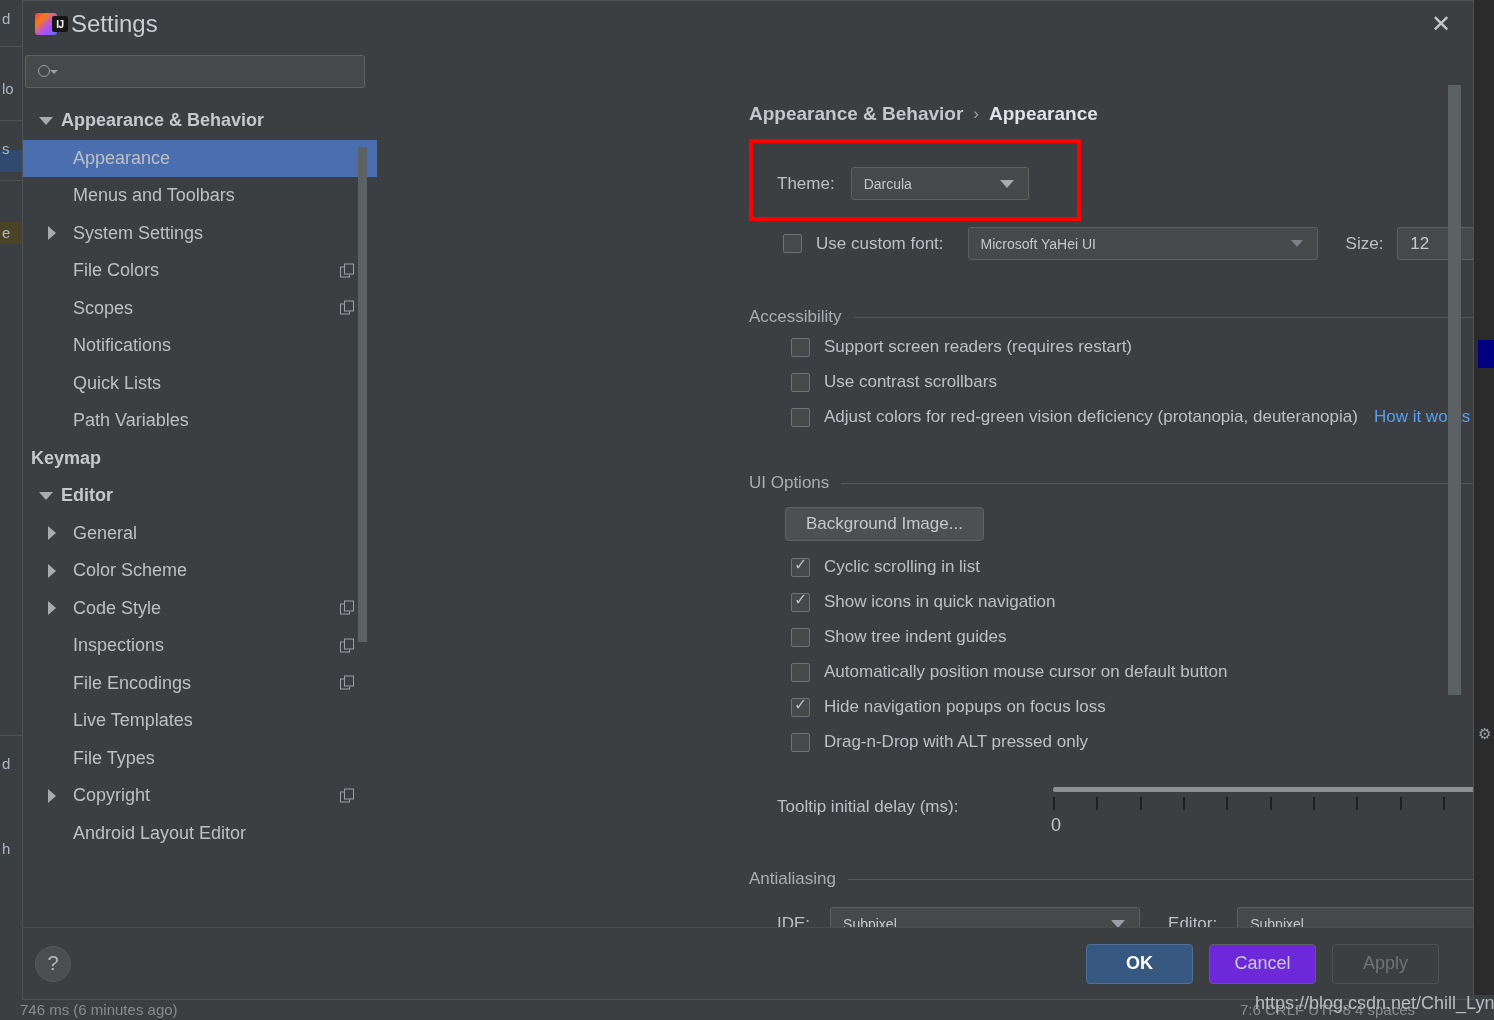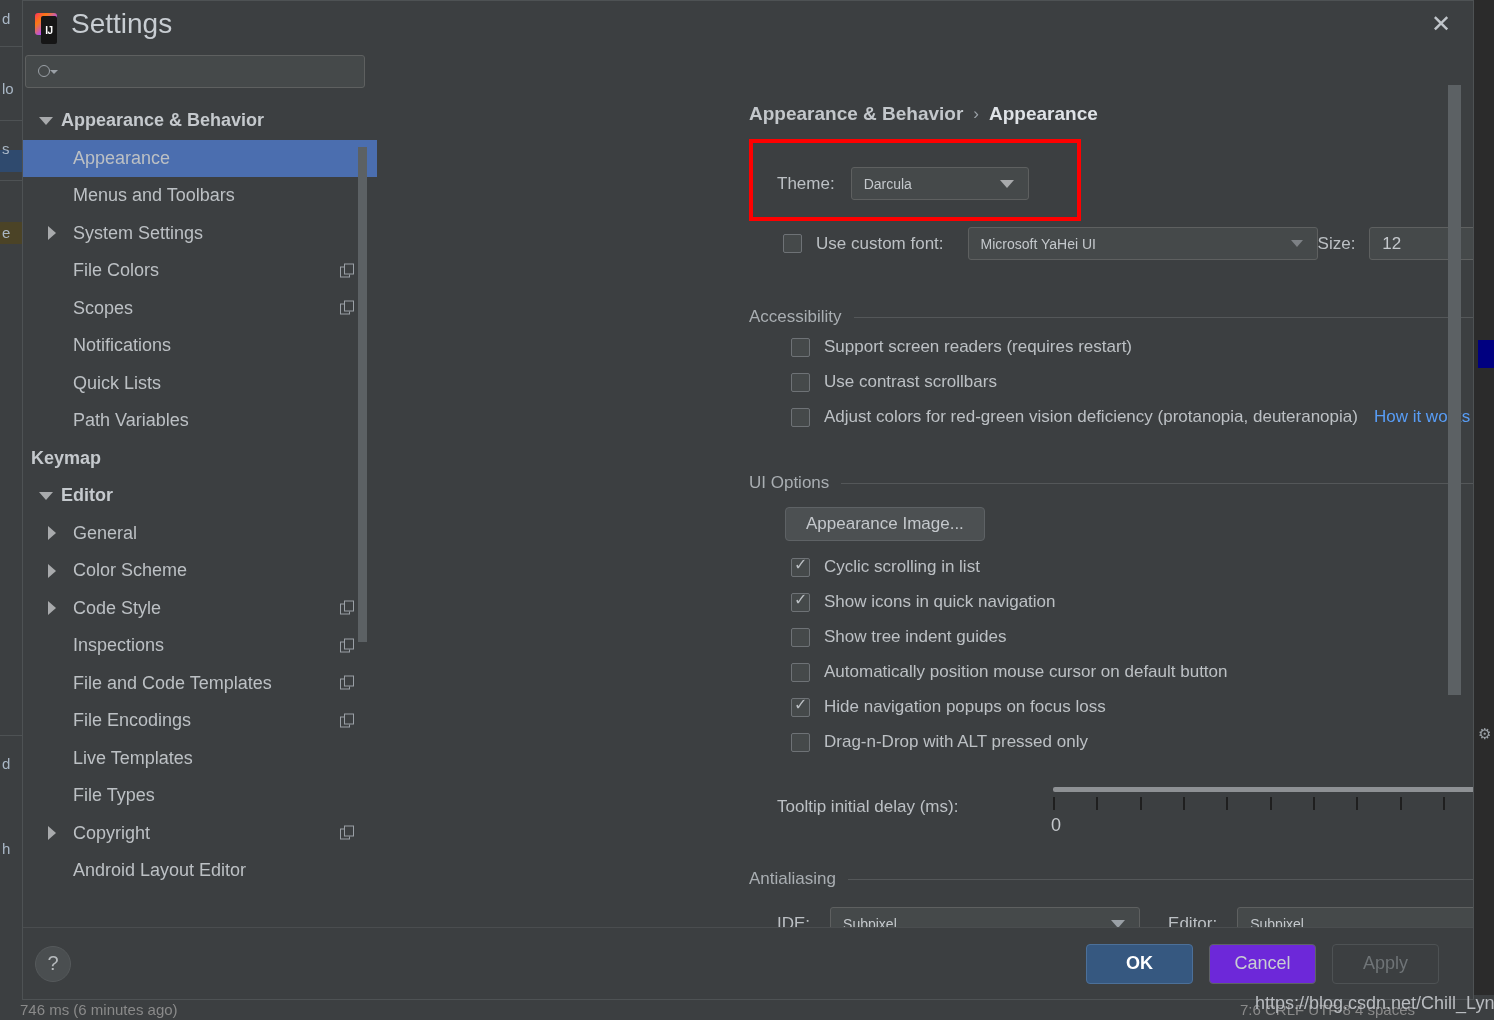--- a/index.html
+++ b/index.html
@@ -42,27 +42,27 @@
     padding-left: 12px; position: relative;
     background: #3c3f41;
   }
   .ij-logo { width: 22px; height: 22px; position: relative; flex: 0 0 22px; }
   .ij-logo .sq {
     position: absolute; left: 0; top: 0; width: 22px; height: 22px;
     background: linear-gradient(135deg,#fe315d 0%,#f97a12 28%,#b24df7 62%,#5f6ef3 100%);
     border-radius: 3px;
   }
   .ij-logo .inner {
-    position: absolute; left: 6px; top: 3px; width: 16px; height: 28px;
+    position: absolute; left: 17px; top: 3px; width: 16px; height: 16px;
     background: #161616; border-radius: 2px;
     color: #fff; font-size: 10px; font-weight: bold;
     display: flex; align-items: center; justify-content: center;
     font-family: "Liberation Sans", sans-serif; letter-spacing: -0.5px;
   }
-  .title-text { margin-left: 14px; color: #c8cdd2; font-size: 28px; }
+  .title-text { margin-left: 14px; color: #c8cdd2; font-size: 24px; }
   .close-btn {
     position: absolute; right: 16px; top: 50%; transform: translateY(-50%);
     width: 32px; height: 32px; color: #c0c5ca; font-size: 24px;
     display: flex; align-items: center; justify-content: center; cursor: pointer;
     font-family: "Liberation Sans", sans-serif; font-weight: 300;
   }
 
   .body-row { flex: 1 1 auto; display: flex; min-height: 0; position: relative; }
 
   
@@ -385,27 +385,20 @@
               </span>
             </div>
             <div class="tree-item lv1">
               <span class="tree-label">Inspections</span>
               <span class="copy-icon">
                 <span class="b1"></span>
                 <span class="b2"></span>
               </span>
             </div>
             <div class="tree-item lv1">
-              <span class="tree-label">File and Code Templates</span>
-              <span class="copy-icon">
-                <span class="b1"></span>
-                <span class="b2"></span>
-              </span>
-            </div>
-            <div class="tree-item lv1">
               <span class="tree-label">File Encodings</span>
               <span class="copy-icon">
                 <span class="b1"></span>
                 <span class="b2"></span>
               </span>
             </div>
             <div class="tree-item lv1">
               <span class="tree-label">Live Templates</span>
             </div>
             <div class="tree-item lv1">
@@ -447,21 +440,21 @@
             </div>
           </div>
 
           <div class="font-row">
             <span class="cb" id="cb-font"></span>
             <span class="cb-label">Use custom font:</span>
             <div class="combo font" style="margin-left:24px">
               <span class="val">Microsoft YaHei UI</span>
               <span class="caret"></span>
             </div>
-            <span class="lbl" style="">Size:</span>
+            <span class="lbl" style="margin-left:28px">Size:</span>
             <div class="spin" style="margin-left:14px">
               <span class="sv">12</span>
 
             </div>
           </div>
 
           <div class="sect" style="top:168px">
             <span class="sect-title">Accessibility</span>
             <span class="sect-line"></span>
           </div>
@@ -478,21 +471,21 @@
             <span class="cb" id="cb-a2"></span>
             <span class="cb-label">Adjust colors for red-green vision deficiency (protanopia, deuteranopia)</span>
             <span class="link">How it works</span>
           </div>
 
           <div class="sect" style="top:334px">
             <span class="sect-title">UI Options</span>
             <span class="sect-line"></span>
           </div>
 
-          <div class="btn-bgimg" style="top:368px">Appearance Image...</div>
+          <div class="btn-bgimg" style="top:368px">Background Image...</div>
 
           <div class="opt-row" style="top:418px">
             <span class="cb checked" id="cb-u0"></span>
             <span class="cb-label">Cyclic scrolling in list</span>
           </div>
           <div class="opt-row" style="top:453px">
             <span class="cb checked" id="cb-u1"></span>
             <span class="cb-label">Show icons in quick navigation</span>
           </div>
           <div class="opt-row" style="top:488px">

